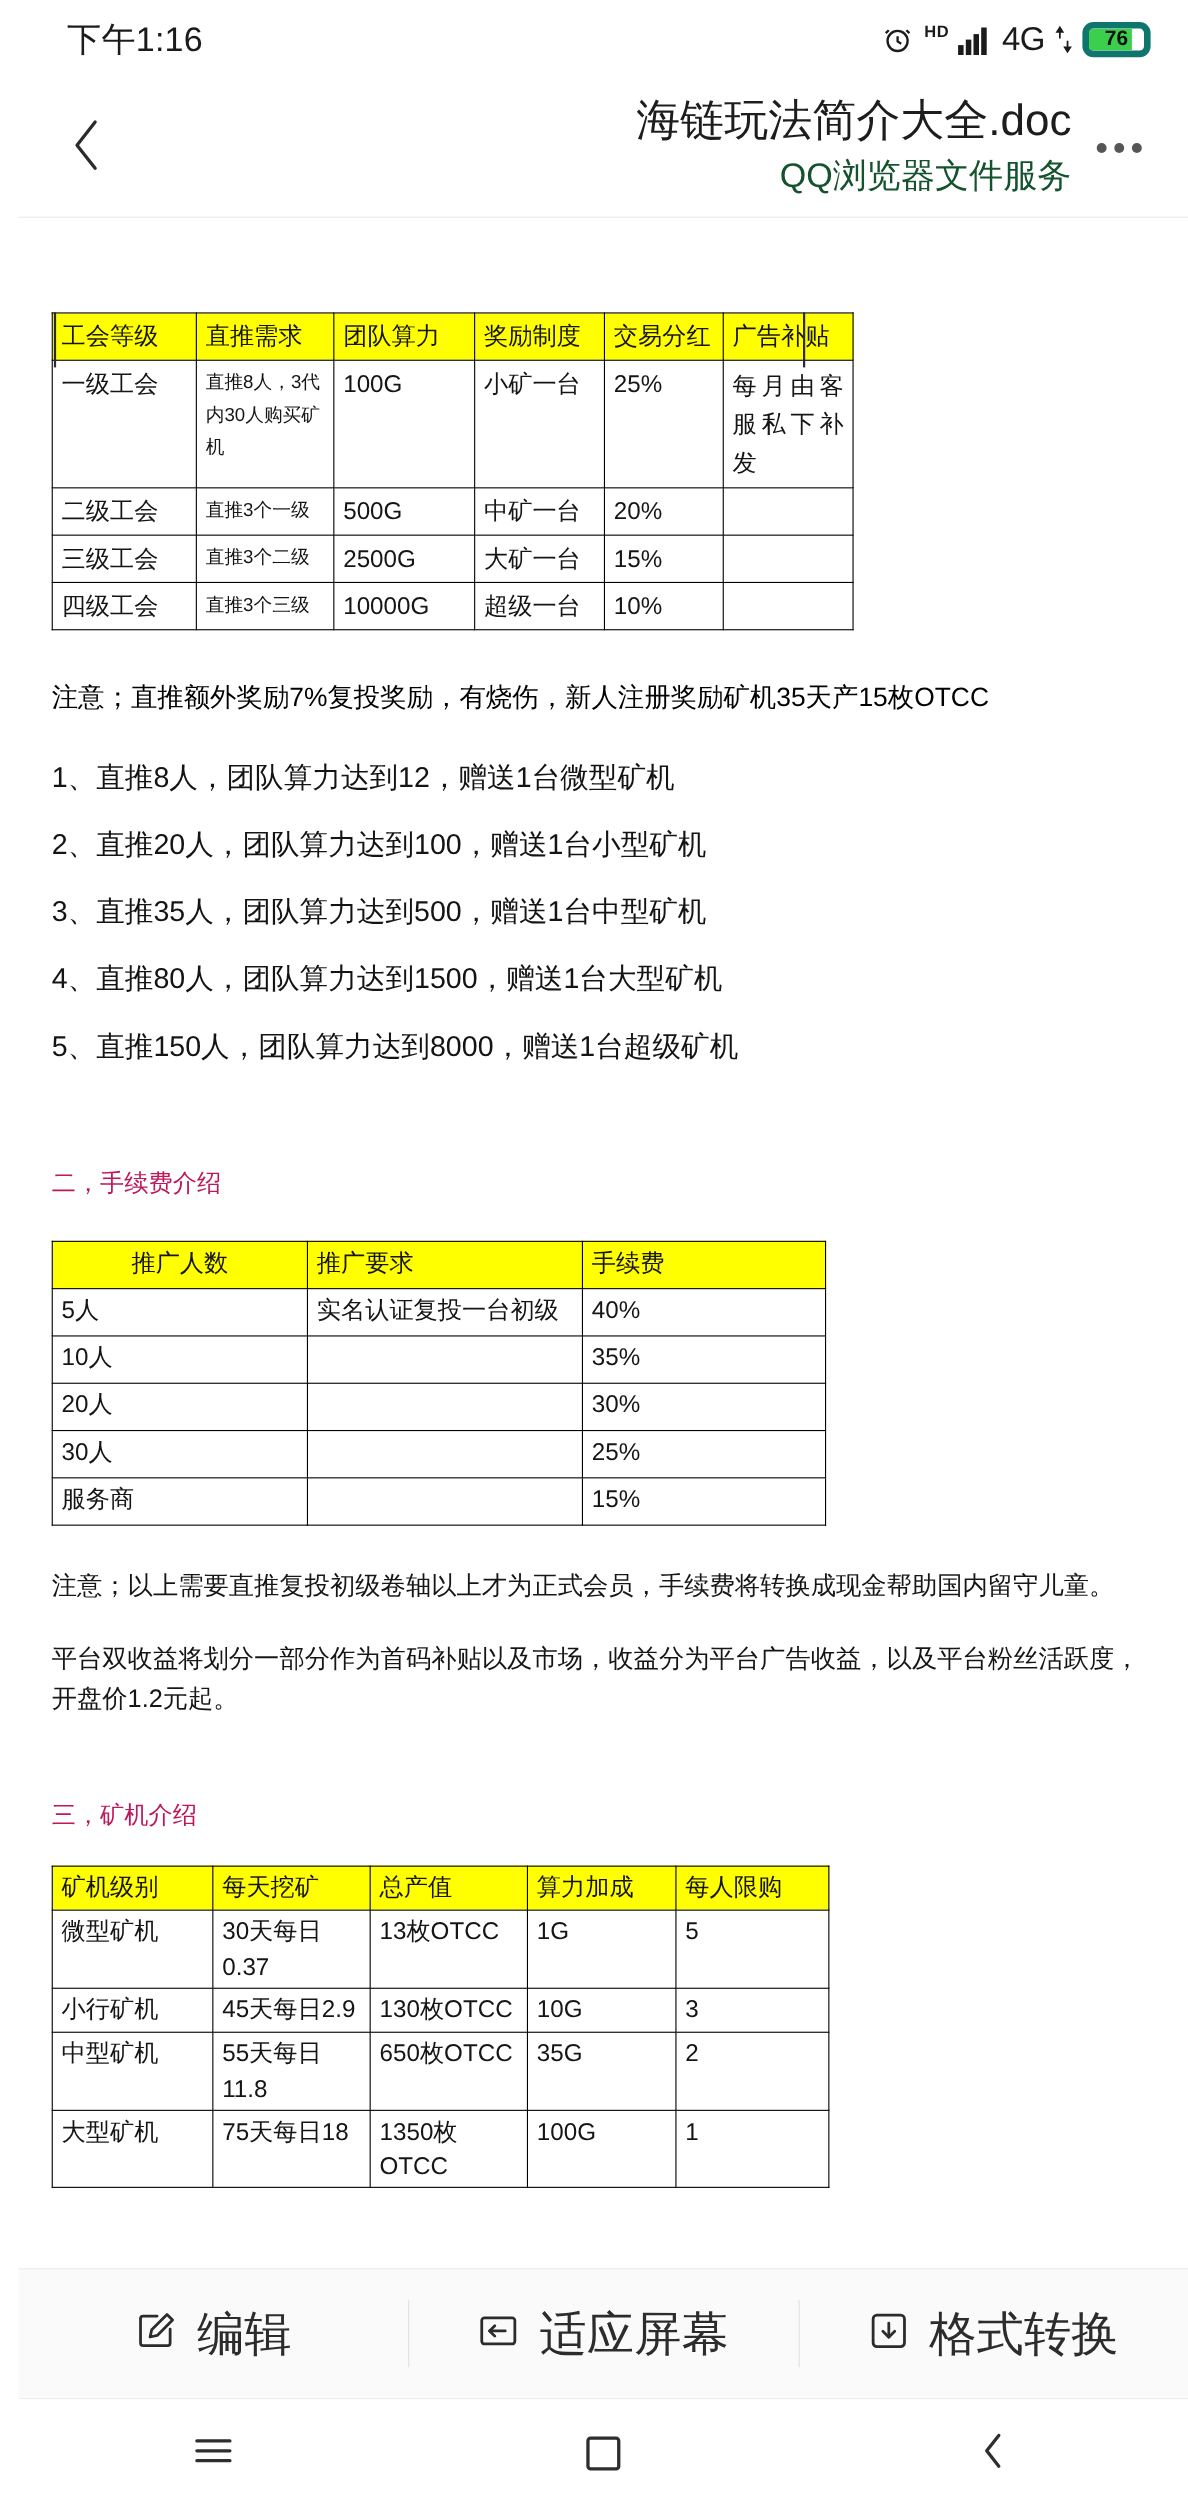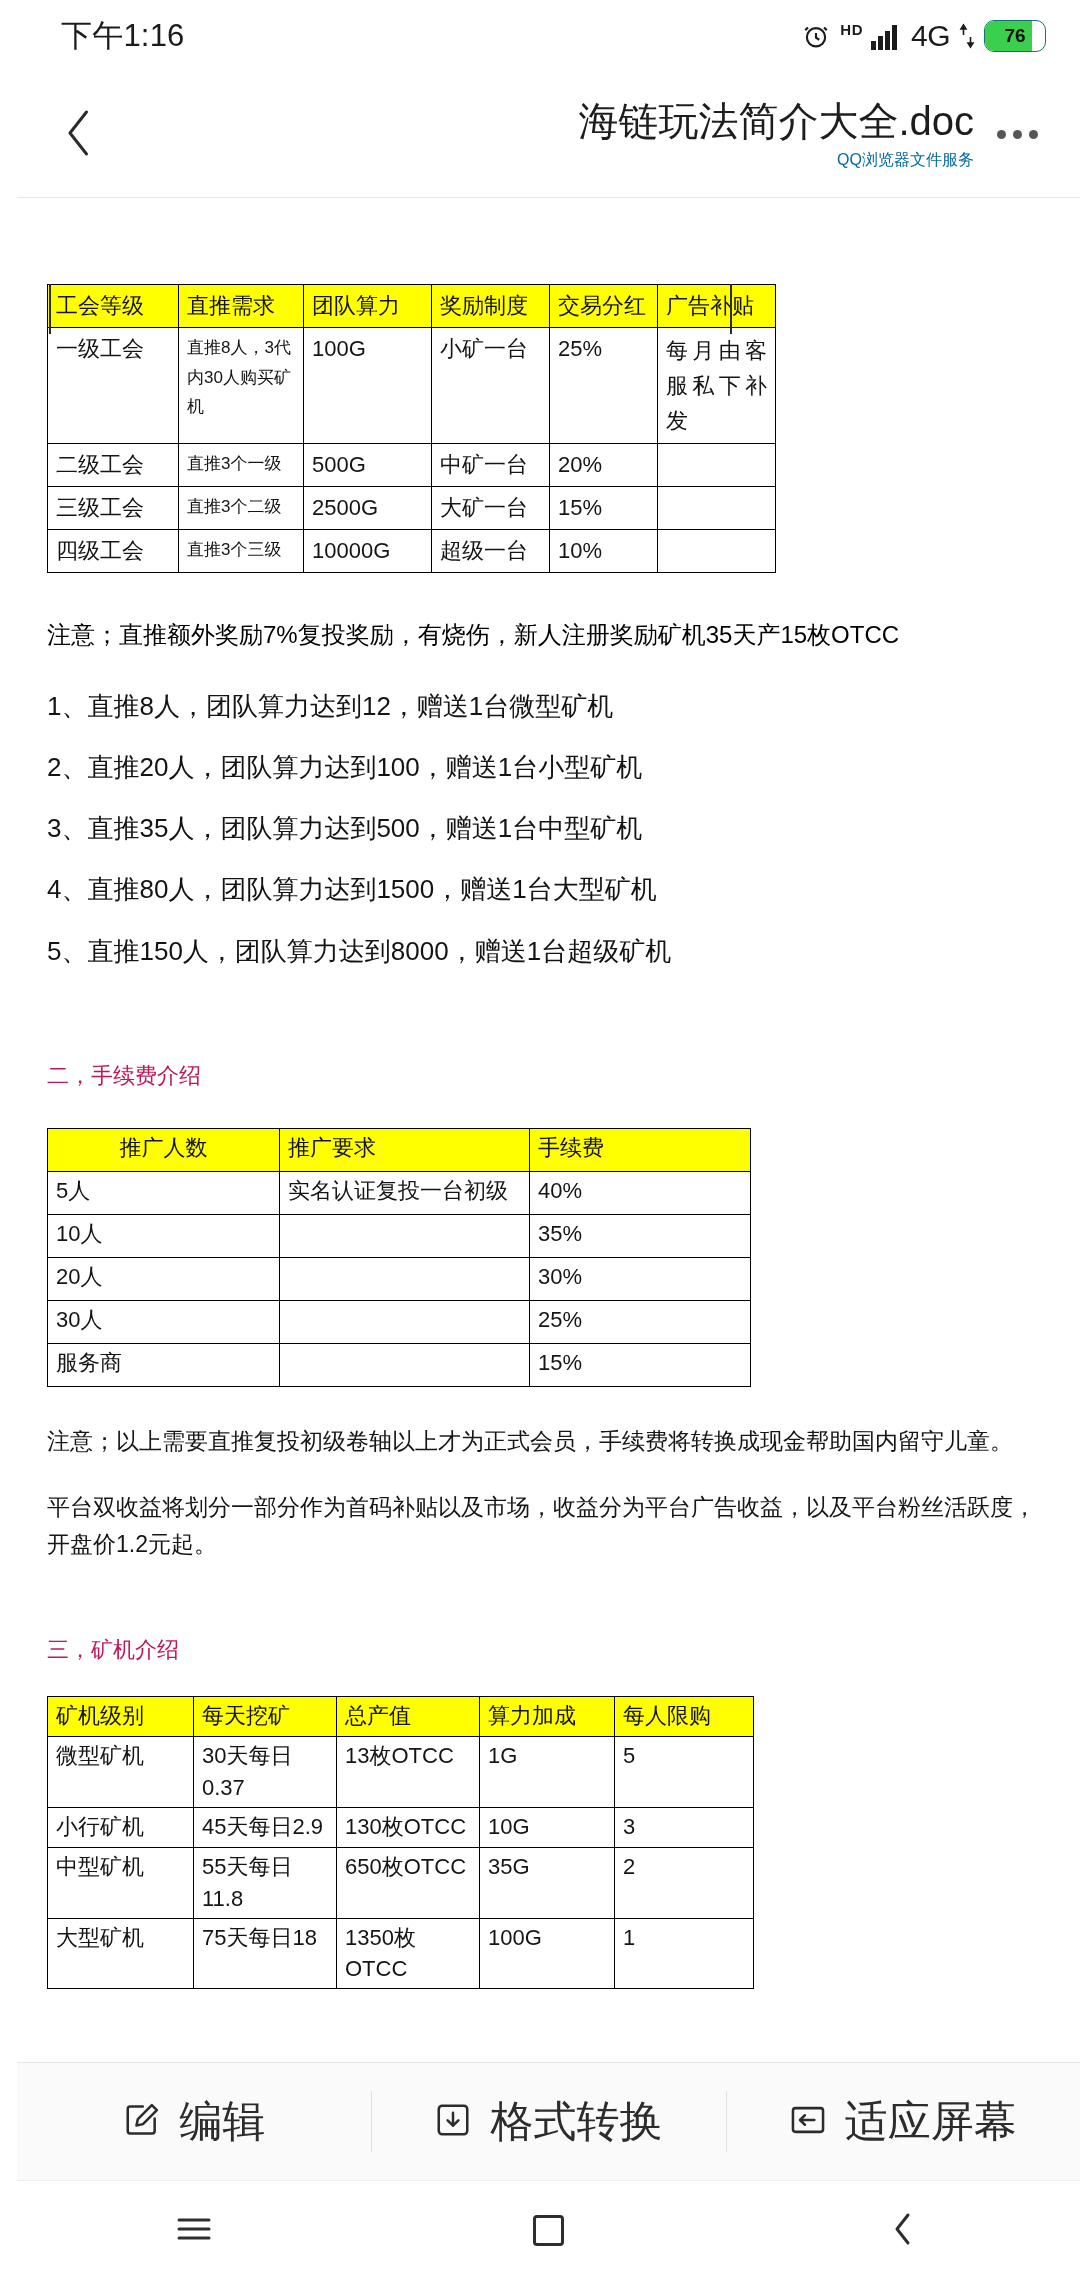--- a/index.html
+++ b/index.html
@@ -20,21 +20,21 @@
     background: #fff;
   }
   .status-time { font-size: 31px; color: #1b1b1b; letter-spacing: .2px; }
   .status-right { display: flex; align-items: center; gap: 9px; }
   .ic { display: inline-flex; align-items: center; justify-content: center; }
   .alarm-ic svg, .sig-ic svg, .arrows-ic svg { display: block; }
   .hd-badge { font-size: 15px; font-weight: 700; color: #1b1b1b; line-height: 1; margin-right: -2px; margin-bottom: 14px; letter-spacing: .5px;}
   .net-text { font-size: 30px; color: #1b1b1b; letter-spacing: -.5px; }
   .battery {
     position: relative; width: 62px; height: 32px;
-    border: 1px solid #0f766e; border-radius: 10px;
+    border: 6px solid #0f766e; border-radius: 10px;
     display: flex; align-items: center; justify-content: center;
     background: #fff; overflow: hidden;
   }
   .battery::after {
     content: ""; position: absolute; right: -8px; top: 9px;
     width: 5px; height: 12px; background: #1b1b1b; border-radius: 0 3px 3px 0;
   }
   .battery .fill {
     position: absolute; left: 0; top: 0; bottom: 0; width: 78%;
     background: #3ccf4e;
@@ -48,21 +48,21 @@
     padding: 0 36px 0 34px;
     background: #fff;
     border-bottom: 1px solid #e8e8e8;
   }
   .back-btn { width: 56px; flex: 0 0 56px; display: flex; align-items: center; justify-content: center; }
   .titles { flex: 1 1 auto; padding-left: 10px; min-width: 0; text-align: right; }
   .doc-title {
     font-size: 40px; color: #1d1d1d; line-height: 1.18;
     white-space: nowrap; overflow: hidden; text-overflow: ellipsis;
   }
-  .doc-sub { font-size: 16px; color: #0369a1; line-height: 1.4; margin-top: 4px; }
+  .doc-sub { font-size: 31px; color: #14532d; line-height: 1.4; margin-top: 4px; }
   .more-btn { flex: 0 0 70px; display: flex; align-items: center; justify-content: flex-end; gap: 7px; padding-right: 6px;}
   .more-btn i { width: 9px; height: 9px; border-radius: 50%; background: #565656; display: block; }
 
   
   .doc {
     flex: 1 1 auto;
     position: relative;
     background: #fff;
     padding: 0 30px;
     overflow: hidden;
@@ -407,37 +407,37 @@
         <svg width="38" height="38" viewBox="0 0 24 24" fill="none" stroke="#2c2c2c" stroke-width="1.6" stroke-linecap="round" stroke-linejoin="round">
           <path d="M12.5 3.5H4.5a1.5 1.5 0 0 0-1.5 1.5v14a1.5 1.5 0 0 0 1.5 1.5h14a1.5 1.5 0 0 0 1.5-1.5v-8"></path>
           <path d="M18.2 2.6 21.4 5.8 12.6 14.6l-4.1.9.9-4.1z"></path>
         </svg>
       </span>
       <span class="tool-label">编辑</span>
     </div>
     <div class="tool">
       <span>
         <svg width="38" height="38" viewBox="0 0 24 24" fill="none" stroke="#2c2c2c" stroke-width="1.6" stroke-linecap="round" stroke-linejoin="round">
+          <rect x="2.5" y="4.5" width="19" height="15" rx="1.6"></rect>
+          <path d="M7 12h9"></path>
+          <path d="M10 9l-3 3 3 3"></path>
+        </svg>
+      </span>
+      <span class="tool-label">适应屏幕</span>
+    </div>
+    <div class="tool">
+      <span>
+        <svg width="38" height="38" viewBox="0 0 24 24" fill="none" stroke="#2c2c2c" stroke-width="1.6" stroke-linecap="round" stroke-linejoin="round">
           <rect x="3" y="3" width="18" height="18" rx="2.2"></rect>
           <path d="M12 7.5v8"></path>
           <path d="M8.6 12.2 12 15.6l3.4-3.4"></path>
         </svg>
       </span>
       <span class="tool-label">格式转换</span>
     </div>
-    <div class="tool">
-      <span>
-        <svg width="38" height="38" viewBox="0 0 24 24" fill="none" stroke="#2c2c2c" stroke-width="1.6" stroke-linecap="round" stroke-linejoin="round">
-          <rect x="2.5" y="4.5" width="19" height="15" rx="1.6"></rect>
-          <path d="M7 12h9"></path>
-          <path d="M10 9l-3 3 3 3"></path>
-        </svg>
-      </span>
-      <span class="tool-label">适应屏幕</span>
-    </div>
   </div>
 
   <div class="navbar">
     <div class="nav-btn">
       <span>
         <svg width="36" height="26" viewBox="0 0 36 26" stroke="#2e2e2e" stroke-width="3" stroke-linecap="round">
           <path d="M3 4h30M3 13h30M3 22h30"></path>
         </svg>
       </span>
     </div>

